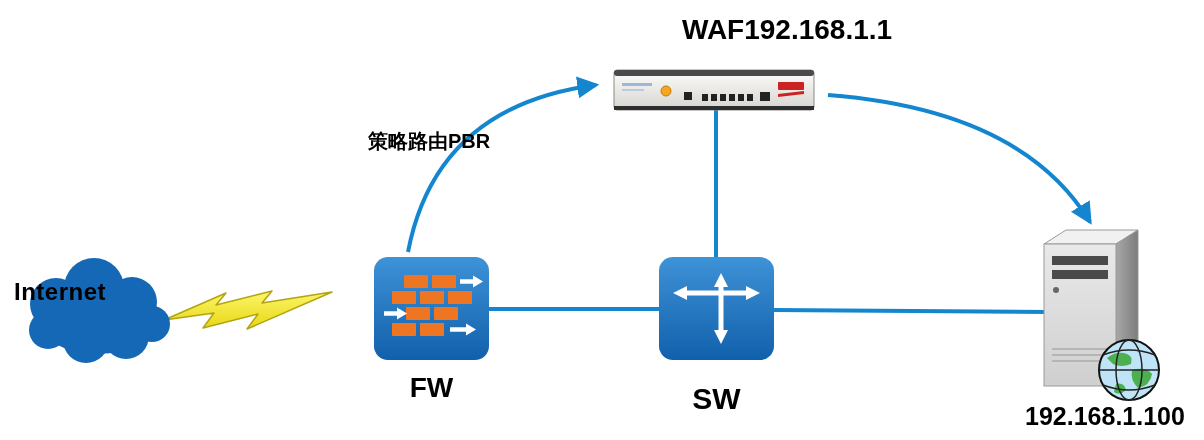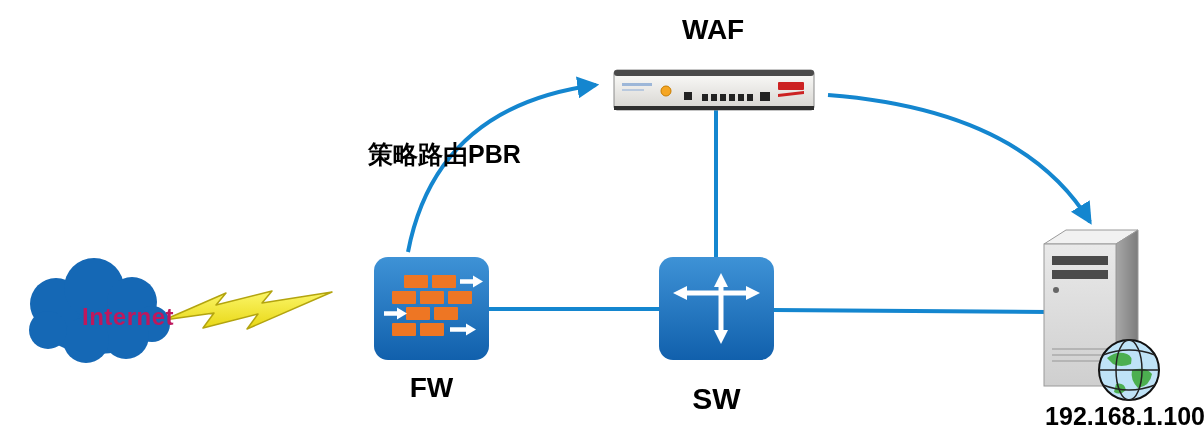--- a/index.html
+++ b/index.html
@@ -2,27 +2,27 @@
 <html><head>
 <meta charset="utf-8">
 <style>
   html,body{margin:0;padding:0;background:#fff;}
   .canvas{position:relative;width:1204px;height:440px;background:#ffffff;overflow:hidden;
           font-family:"Liberation Sans","DejaVu Sans",sans-serif;}
   .abs{position:absolute;}
   .node-label{position:absolute;font-weight:bold;color:#000;text-align:center;}
   .lbl-fw{left:374px;top:372px;width:115px;font-size:28px;}
   .lbl-sw{left:659px;top:382px;width:115px;font-size:30px;}
-  .lbl-server{left:1005px;top:402px;width:200px;font-size:25px;text-align:right;}
-  .lbl-pbr{left:368px;top:138px;font-size:25px;text-align:right;}
+  .lbl-server{left:1005px;top:402px;width:200px;font-size:25px;}
+  .lbl-pbr{left:368px;top:128px;font-size:20px;text-align:right;}
   .waf-title{position:absolute;left:682px;top:14px;display:flex;
              font-weight:bold;font-size:28px;color:#000;}
   .cloud-wrap{left:14px;top:252px;width:160px;height:118px;}
-  .cloud-text{position:absolute;left:0;top:51px;width:160px;text-align:right;
-              color:#be185d;font-weight:bold;font-size:24px;letter-spacing:0.5px;}
+  .cloud-text{position:absolute;left:0;top:26px;width:160px;text-align:left;
+              color:#000000;font-weight:bold;font-size:24px;letter-spacing:0.5px;}
   .fw-wrap{left:374px;top:257px;width:115px;height:103px;}
   .sw-wrap{left:659px;top:257px;width:115px;height:103px;}
   .waf-wrap{left:612px;top:64px;width:205px;height:52px;}
   .srv-wrap{left:1032px;top:220px;width:135px;height:185px;}
   svg{display:block;}
 </style>
 </head>
 <body>
 
 <div class="canvas">
@@ -177,20 +177,21 @@
         <ellipse cx="97" cy="150" rx="13" ry="30" fill="none" stroke="#222" stroke-width="1.5"></ellipse>
         <line x1="67" y1="150" x2="127" y2="150" stroke="#222" stroke-width="1.5"></line>
         <path d="M71 135 q26 -10 52 0" fill="none" stroke="#222" stroke-width="1.5"></path>
         <path d="M71 165 q26 10 52 0" fill="none" stroke="#222" stroke-width="1.5"></path>
       </g>
     </svg>
   </div>
 
   <div class="waf-title">
     <span>WAF</span>
+    <span>192.168.1.1</span>
   </div>
 
   <div class="node-label lbl-pbr">策略路由PBR</div>
 
   <div class="node-label lbl-fw">FW</div>
 
   <div class="node-label lbl-sw">SW</div>
 
   <div class="node-label lbl-server">192.168.1.100</div>
 

